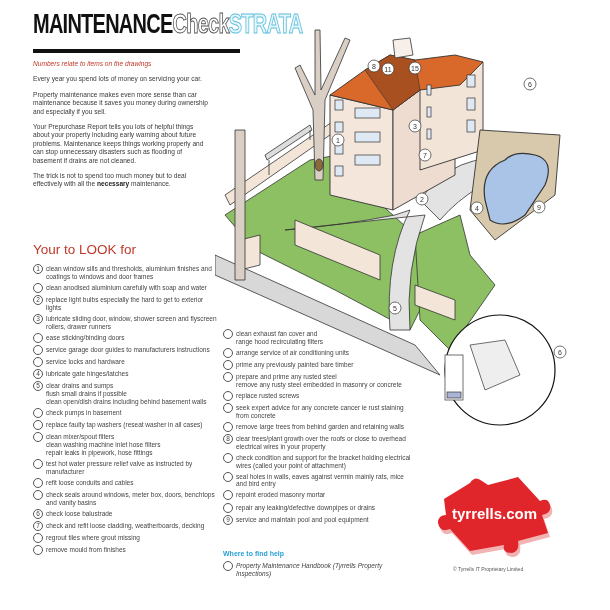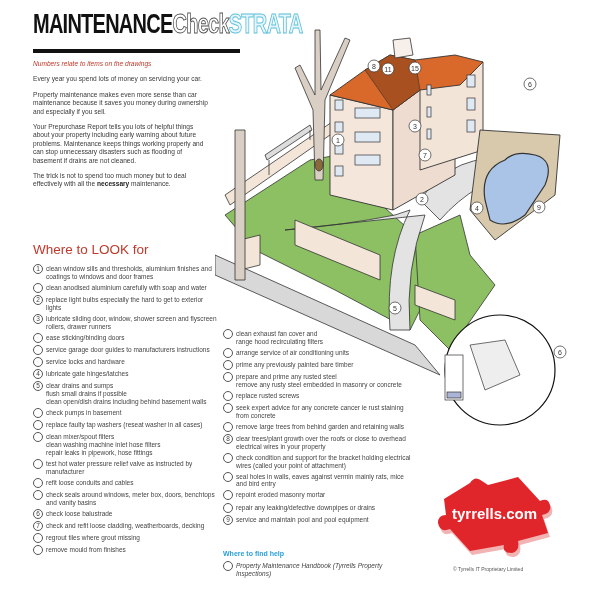--- a/index.html
+++ b/index.html
@@ -46,21 +46,21 @@
 <div class="title-rule"></div>
 
 <div class="intro">
   <p class="note">Numbers relate to items on the drawings</p>
   <p>Every year you spend lots of money on servicing your car.</p>
   <p>Property maintenance makes even more sense than car maintenance because it saves you money during ownership and especially if you sell.</p>
   <p>Your Prepurchase Report tells you lots of helpful things about your property including early warning about future problems. Maintenance keeps things working properly and can stop unnecessary disasters such as flooding of basement if drains are not cleaned.</p>
   <p><span>The trick is not to spend too much money but to deal effectively with all the </span><b>necessary</b><span> maintenance.</span></p>
 </div>
 
-<div class="look-heading">Where to LOOK for</div>
+<div class="look-heading">Your to LOOK for</div>
 
 <ul class="list col1">
     <li>
       <span class="num">1</span>
       <span class="txt">
         <span>clean window sills and thresholds, aluminium finishes and coatings to windows and door frames</span>
       </span>
     </li>
     <li>
       <span class="num"></span>

